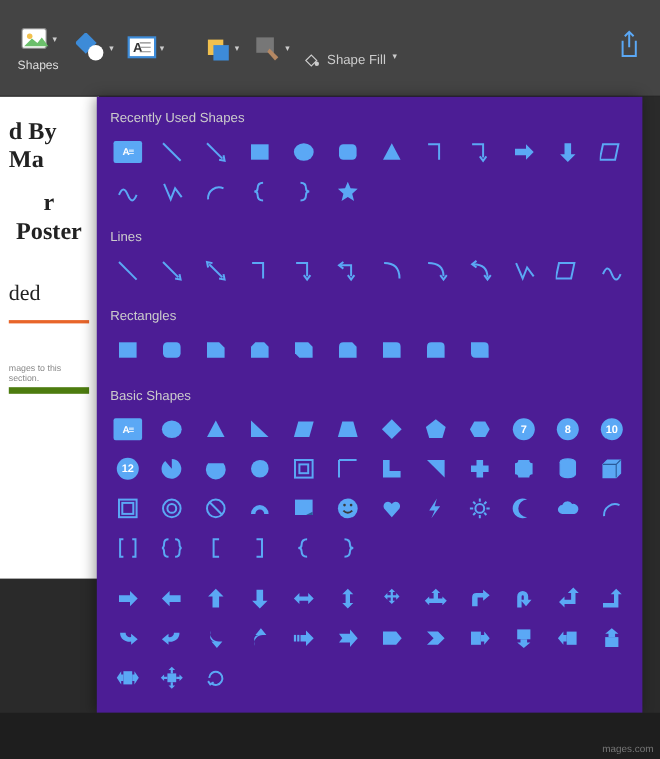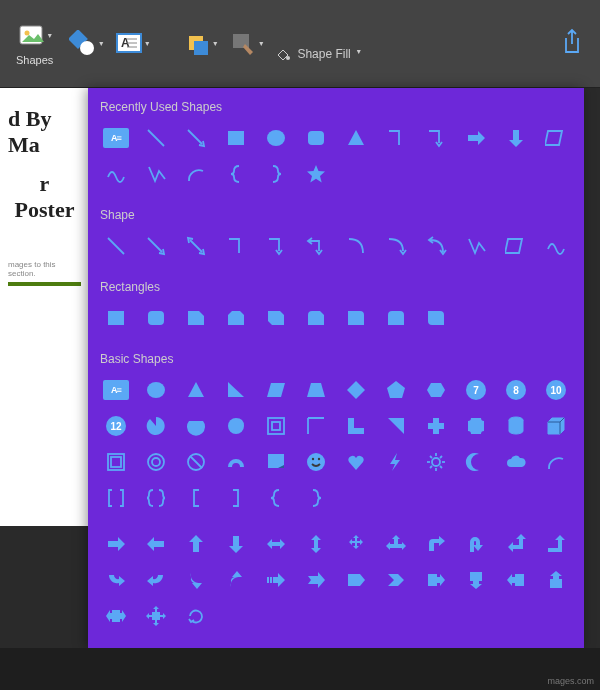--- a/index.html
+++ b/index.html
@@ -9,22 +9,22 @@
 .ribbon-row { display:flex; gap:12px; align-items:center; padding:4px 8px; }
 .big-btn { display:flex; align-items:center; gap:2px; }
 .big-btn svg { width:28px; height:28px; }
 .caret { font-size:8px; color:#ccc; }
 .shape-fill-btn { display:flex; gap:6px; color:#ccc; font-size:12px;margin-top:23px; }
 .share-btn { margin-left:auto; margin-right:8px; }
 .share-btn svg { width:24px; height:28px; }
 .doc-bg { position:absolute; top:88px; left:0; width:90px; height:438px; background:#fff; padding:18px 8px 8px 8px; border-right:1px solid #ccc; }
 .doc-bg h2 { font-family:Georgia,serif; font-size:22px; line-height:1.2; color:#222; margin-bottom:12px; }
 .doc-bg .sub { font-family:Georgia,serif; font-size:20px; color:#222; padding-bottom:12px; border-bottom:3px solid #e8652a; }
-.doc-bg .fine { font-size:8px; color:#888; margin-top:36px; border-bottom:4px solid #4d7c0f; padding-bottom:4px; }
-.panel { position:absolute; top:88px; left:88px; width:496px; height:560px; background:#6d28d9; color:#ccc; overflow:hidden; box-shadow:-2px 0 12px rgba(0,0,0,.4); }
+.doc-bg .fine { font-size:8px; color:#888; margin-top:36px; border-bottom:6px solid #4d7c0f; padding-bottom:4px; }
+.panel { position:absolute; top:88px; left:88px; width:496px; height:560px; background:#4c1d95; color:#ccc; overflow:hidden; box-shadow:-2px 0 12px rgba(0,0,0,.4); }
 .panel-scroll { width:100%; height:100%; overflow-y:auto; overflow-x:hidden; padding:4px 0 12px 0; }
 .panel-scroll::-webkit-scrollbar { width:14px; background:#3a3a3a; }
 .panel-scroll::-webkit-scrollbar-thumb { background:#555; border:3px solid #3a3a3a; border-radius:7px; }
 .section-header { font-size:12px; color:#ccc; padding:8px 12px 4px 12px; }
 .shape-grid { display:flex; flex-wrap:wrap; padding:2px 8px 8px 8px; gap:0; }
 .shape-cell { width:40px; height:36px; display:flex; align-items:center; justify-content:center; cursor:pointer; }
 .shape-cell svg { width:22px; height:22px; stroke:#5ba8f5; fill:none; stroke-width:1.8; }
 .shape-cell svg.fill { fill:#5ba8f5; stroke:none; }
 .shape-cell svg.both { fill:#5ba8f5; stroke:#5ba8f5; stroke-width:1; }
 .shape-cell.textbox { background:#5ba8f5; border-radius:2px; width:26px; height:20px; margin:8px 7px; }
@@ -94,20 +94,21 @@
   <div class="share-btn">
     <svg>
         <path d="M6 10 v14 h12 v-14 M12 2 v14 M8 6 l4 -4 l4 4" fill="none" stroke="#5ba8f5" stroke-width="1.8"></path>
       </svg>
   </div>
 </div>
 
 <div class="doc-bg">
   <h2>d By Ma</h2>
   <h2 style="margin-top:6px;text-align:center;">r Poster</h2>
+  <div class="sub" style="margin-top:32px;">ded</div>
   <div class="fine">mages to this section.</div>
 </div>
 
 <div class="panel">
   <div class="panel-scroll">
 
     <div class="section-header">Recently Used Shapes</div>
     <div class="shape-grid">
       <div class="shape-cell textbox">
           <span>A≡</span>
@@ -194,21 +195,21 @@
             <path d="M8 3 q5 0 5 5 q0 3 3 3 q-3 0 -3 3 q0 5 -5 5"></path>
           </svg>
         </div>
       <div class="shape-cell">
           <svg class="fill">
             <path d="M11 2 l2.5 6 l6.5 .5 l-5 4.5 l1.7 6.5 l-5.7 -3.7 l-5.7 3.7 l1.7 -6.5 l-5 -4.5 l6.5 -.5 Z"></path>
           </svg>
         </div>
     </div>
 
-    <div class="section-header">Shape</div>
+    <div class="section-header">Lines</div>
     <div class="shape-grid">
       <div class="shape-cell">
           <svg>
             <line x1="3" y1="3" x2="19" y2="19"></line>
           </svg>
         </div>
       <div class="shape-cell">
           <svg>
             <line x1="3" y1="3" x2="17" y2="17"></line>
             <path d="M14 18 L19 19 L18 14" class="fill"></path>

